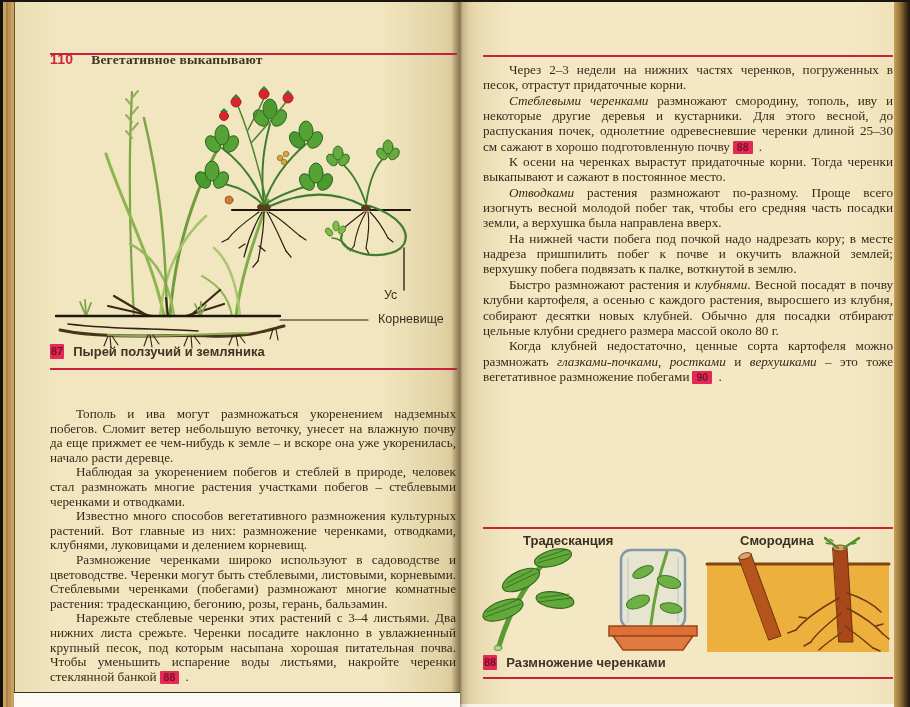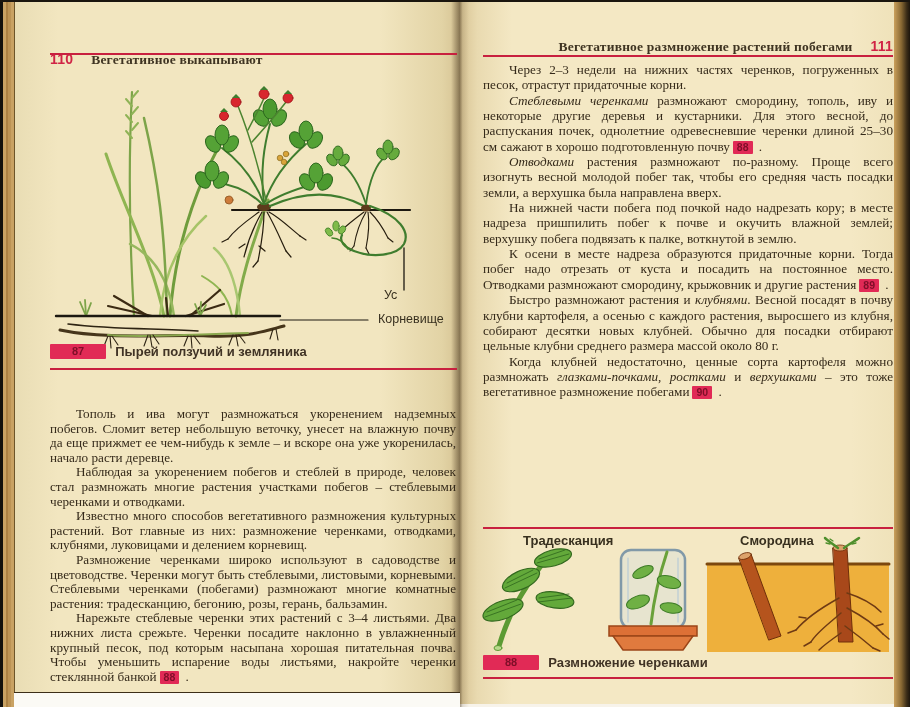--- a/index.html
+++ b/index.html
@@ -34,21 +34,21 @@
   .bt-right{left:483px;top:62px;width:410px;line-height:15.35px;}
   .para{margin:0;text-indent:26px;}
   .para em{font-style:italic;}
   .inline-badge{display:inline-block;background:#e12a56;color:#7e0e28;
     font-family:"Liberation Sans",sans-serif;font-weight:bold;font-style:normal;
     font-size:10.5px;line-height:13px;padding:0 4px;margin:0 3px;border-radius:1px;text-indent:0;}
   
   .fig-caption{position:absolute;display:flex;align-items:center;gap:9px;
     font-family:"Liberation Sans",sans-serif;font-weight:bold;font-size:13px;color:#403325;}
   .caption-badge{display:inline-block;background:#e12a56;color:#7e0e28;
-    font-size:11px;line-height:15px;padding:0 22px;border-radius:1px;}
+    font-size:11px;line-height:15px;padding:0 1px;border-radius:1px;}
   .fig-label{position:absolute;font-family:"Liberation Sans",sans-serif;
     font-size:12.5px;color:#38301f;}
   .fig-label.bold{font-weight:bold;font-size:13px;margin-left:40px;}
   svg{position:absolute;overflow:visible;}
 </style>
 </head>
 <body>
 
 <div class="stage">
 
@@ -241,32 +241,28 @@
   <div class="red-rule" style="left:50px;top:368px;width:407px;"></div>
 
   <div class="body-text bt-left">
       <p class="para"><span>Тополь и ива могут размножаться укоренением надземных побегов. Сломит ветер небольшую веточку, унесет на влажную почву да еще прижмет ее чем-нибудь к земле – и вскоре она уже укоренилась, начало расти деревце.</span></p>
       <p class="para"><span>Наблюдая за укоренением побегов и стеблей в природе, человек стал размножать многие растения участками побегов – стеблевыми черенками и отводками.</span></p>
       <p class="para"><span>Известно много способов вегетативного размножения культурных растений. Вот главные из них: размножение черенками, отводками, клубнями, луковицами и делением корневищ.</span></p>
       <p class="para"><span>Размножение черенками широко используют в садоводстве и цветоводстве. Черенки могут быть стеблевыми, листовыми, корневыми. Стеблевыми черенками (побегами) размножают многие комнатные растения: традесканцию, бегонию, розы, герань, бальзамин.</span></p>
       <p class="para"><span>Нарежьте стеблевые черенки этих растений с 3–4 листьями. Два нижних листа срежьте. Черенки посадите наклонно в увлажненный крупный песок, под которым насыпана хорошая питательная почва. Чтобы уменьшить испарение воды листьями, накройте черенки стеклянной банкой</span><span class="inline-badge">88</span><span> .</span></p>
     </div>
 
-  <div class="running-head rh-right">
-    <span>Вегетативное размножение растений побегами</span>
-    <span class="pageno">111</span>
-  </div>
   <div class="red-rule" style="left:483px;top:55px;width:410px;"></div>
 
   <div class="body-text bt-right">
       <p class="para"><span>Через 2–3 недели на нижних частях черенков, погруженных в песок, отрастут придаточные корни.</span></p>
       <p class="para"><em>Стеблевыми черенками</em><span> размножают смородину, тополь, иву и некоторые другие деревья и кустарники. Для этого весной, до распускания почек, однолетние одревесневшие черенки длиной 25–30 см сажают в хорошо подготовленную почву</span><span class="inline-badge">88</span><span> .</span></p>
+      <p class="para"><span>К осени на черенках вырастут придаточные корни. Тогда черенки выкапывают и сажают в постоянное место.</span></p>
       <p class="para"><em>Отводками</em><span> растения размножают по-разному. Проще всего изогнуть весной молодой побег так, чтобы его средняя часть посадки земли, а верхушка была направлена вверх.</span></p>
       <p class="para"><span>На нижней части побега под почкой надо надрезать кору; в месте надреза пришпилить побег к почве и окучить влажной землей; верхушку побега подвязать к палке, воткнутой в землю.</span></p>
-      <p class="para"><span>К осени в месте надреза образуются придаточные корни. Тогда побег надо отрезать от куста и посадить на постоянное место. Отводками размножают смородину, крыжовник и другие растения</span><span class="inline-badge">89</span><span> .</span></p>
       <p class="para"><span>Быстро размножают растения и </span><em>клубнями</em><span>. Весной посадят в почву клубни картофеля, а осенью с каждого растения, выросшего из клубня, собирают десятки новых клубней. Обычно для посадки отбирают цельные клубни среднего размера массой около 80 г.</span></p>
       <p class="para"><span>Когда клубней недостаточно, ценные сорта картофеля можно размножать </span><em>глазками-почками</em><span>, </span><em>ростками</em><span> и </span><em>верхушками</em><span> – это тоже вегетативное размножение побегами</span><span class="inline-badge">90</span><span> .</span></p>
     </div>
 
   <div class="red-rule" style="left:483px;top:527px;width:410px;"></div>
 
   <span class="fig-label bold" style="left:483px;top:533px;">Традесканция</span>
   <span class="fig-label bold" style="left:700px;top:533px;">Смородина</span>
 
   <svg style="left:481px;top:538px;" width="412" height="118" viewBox="0 0 412 118">

